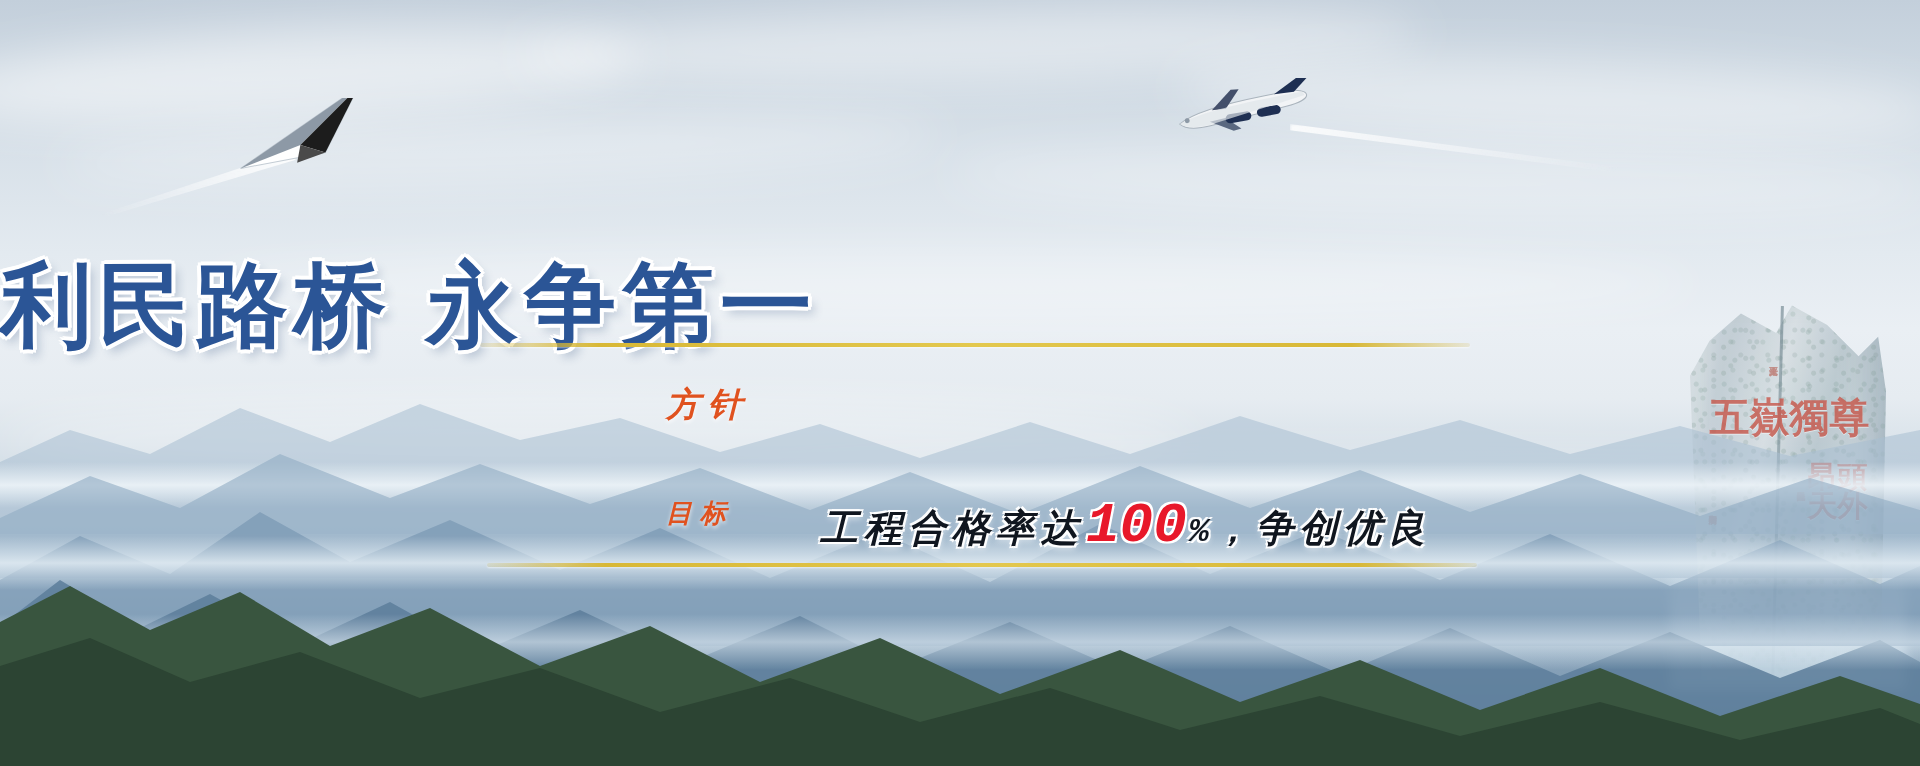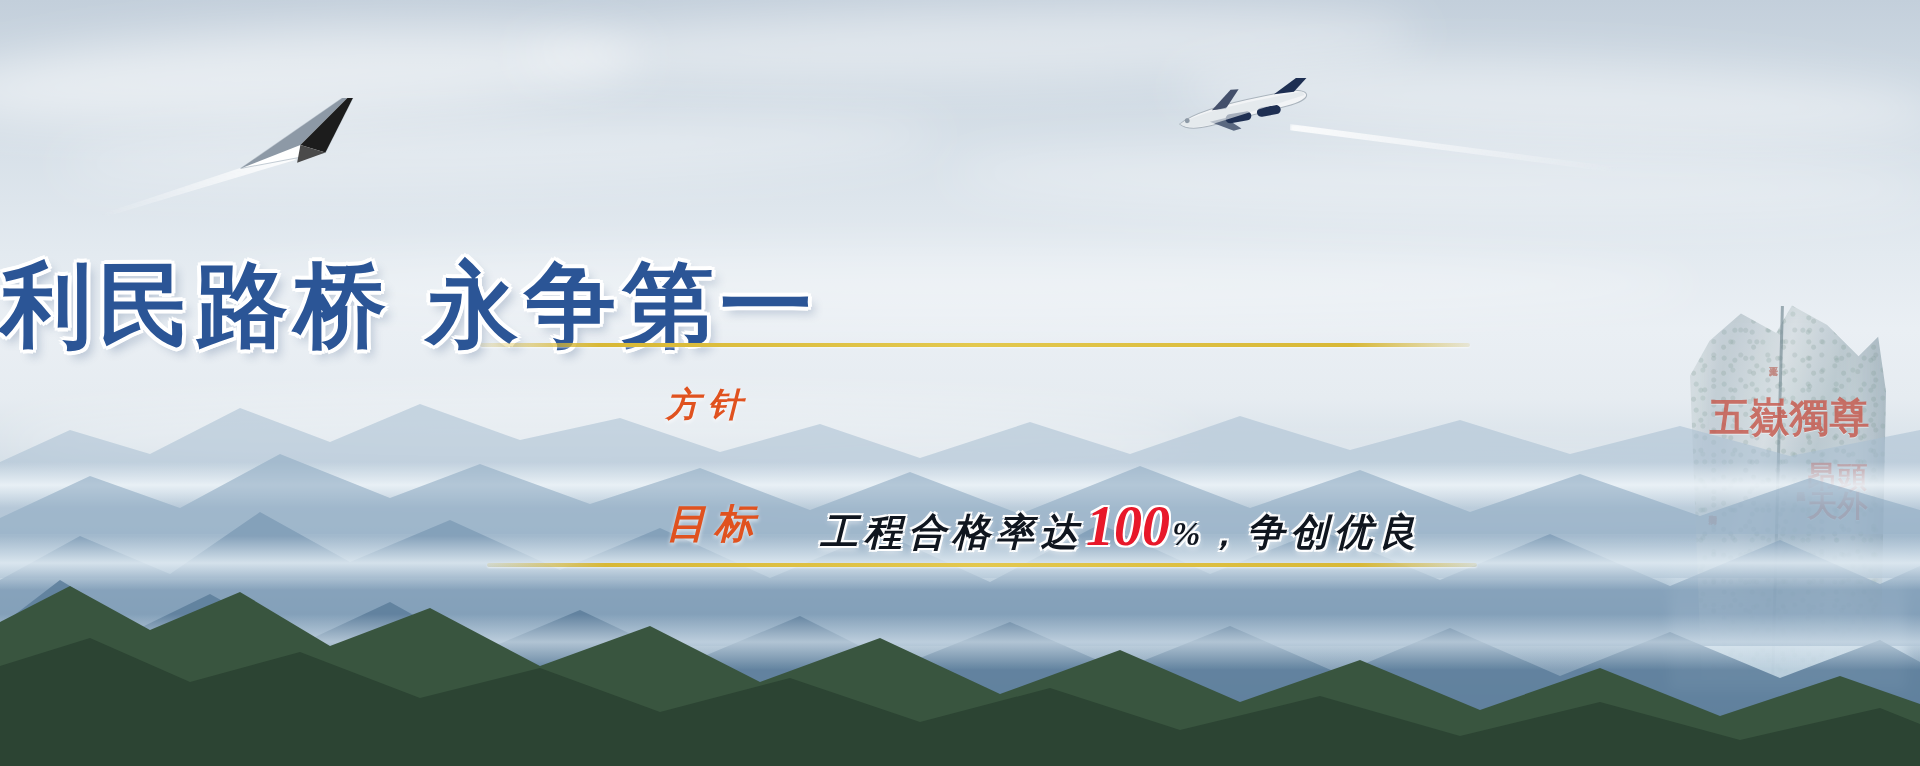--- a/index.html
+++ b/index.html
@@ -138,35 +138,35 @@
   #title .gap{display:inline-block;width:34px;}
 
   .rule{
     position:absolute;height:4px;border-radius:2px;
     background:linear-gradient(90deg,rgba(214,178,48,.15),#d8b836 12%,#e3c84e 50%,#d8b836 88%,rgba(214,178,48,.15));
     box-shadow:0 1px 2px rgba(255,255,255,.55);
   }
   #rule-top{left:480px;top:343px;width:990px;}
   #rule-bottom{left:487px;top:563px;width:990px;}
 
-  .calli{font-family:Liberation Serif, serif;font-weight:700;font-style:italic;}
+  .calli{font-family:Liberation Mono, monospace;font-weight:700;font-style:italic;}
 
   #label-quality{
     position:absolute;left:516px;top:440px;
     font-size:42px;letter-spacing:14px;color:#1f7fe0;
     text-shadow:0 2px 4px rgba(255,255,255,.85), 0 0 1px #1f7fe0;
   }
   #label-policy{
     position:absolute;left:666px;top:382px;
     font-size:34px;letter-spacing:8px;color:#e0521f;
     text-shadow:0 2px 4px rgba(255,255,255,.8);
   }
   #label-goal{
     position:absolute;left:666px;top:496px;
-    font-size:40px;letter-spacing:8px;color:#e0521f;
+    font-size:26px;letter-spacing:8px;color:#e0521f;
     text-shadow:0 2px 4px rgba(255,255,255,.8);
   }
 
   .slogan{
     position:absolute;left:820px;
     font-size:38px;letter-spacing:6px;color:#10161f;white-space:nowrap;
     text-shadow:
       -2px -2px 0 rgba(255,255,255,.95), 2px -2px 0 rgba(255,255,255,.95),
       -2px  2px 0 rgba(255,255,255,.95), 2px  2px 0 rgba(255,255,255,.95),
        0 3px 6px rgba(255,255,255,.8);

